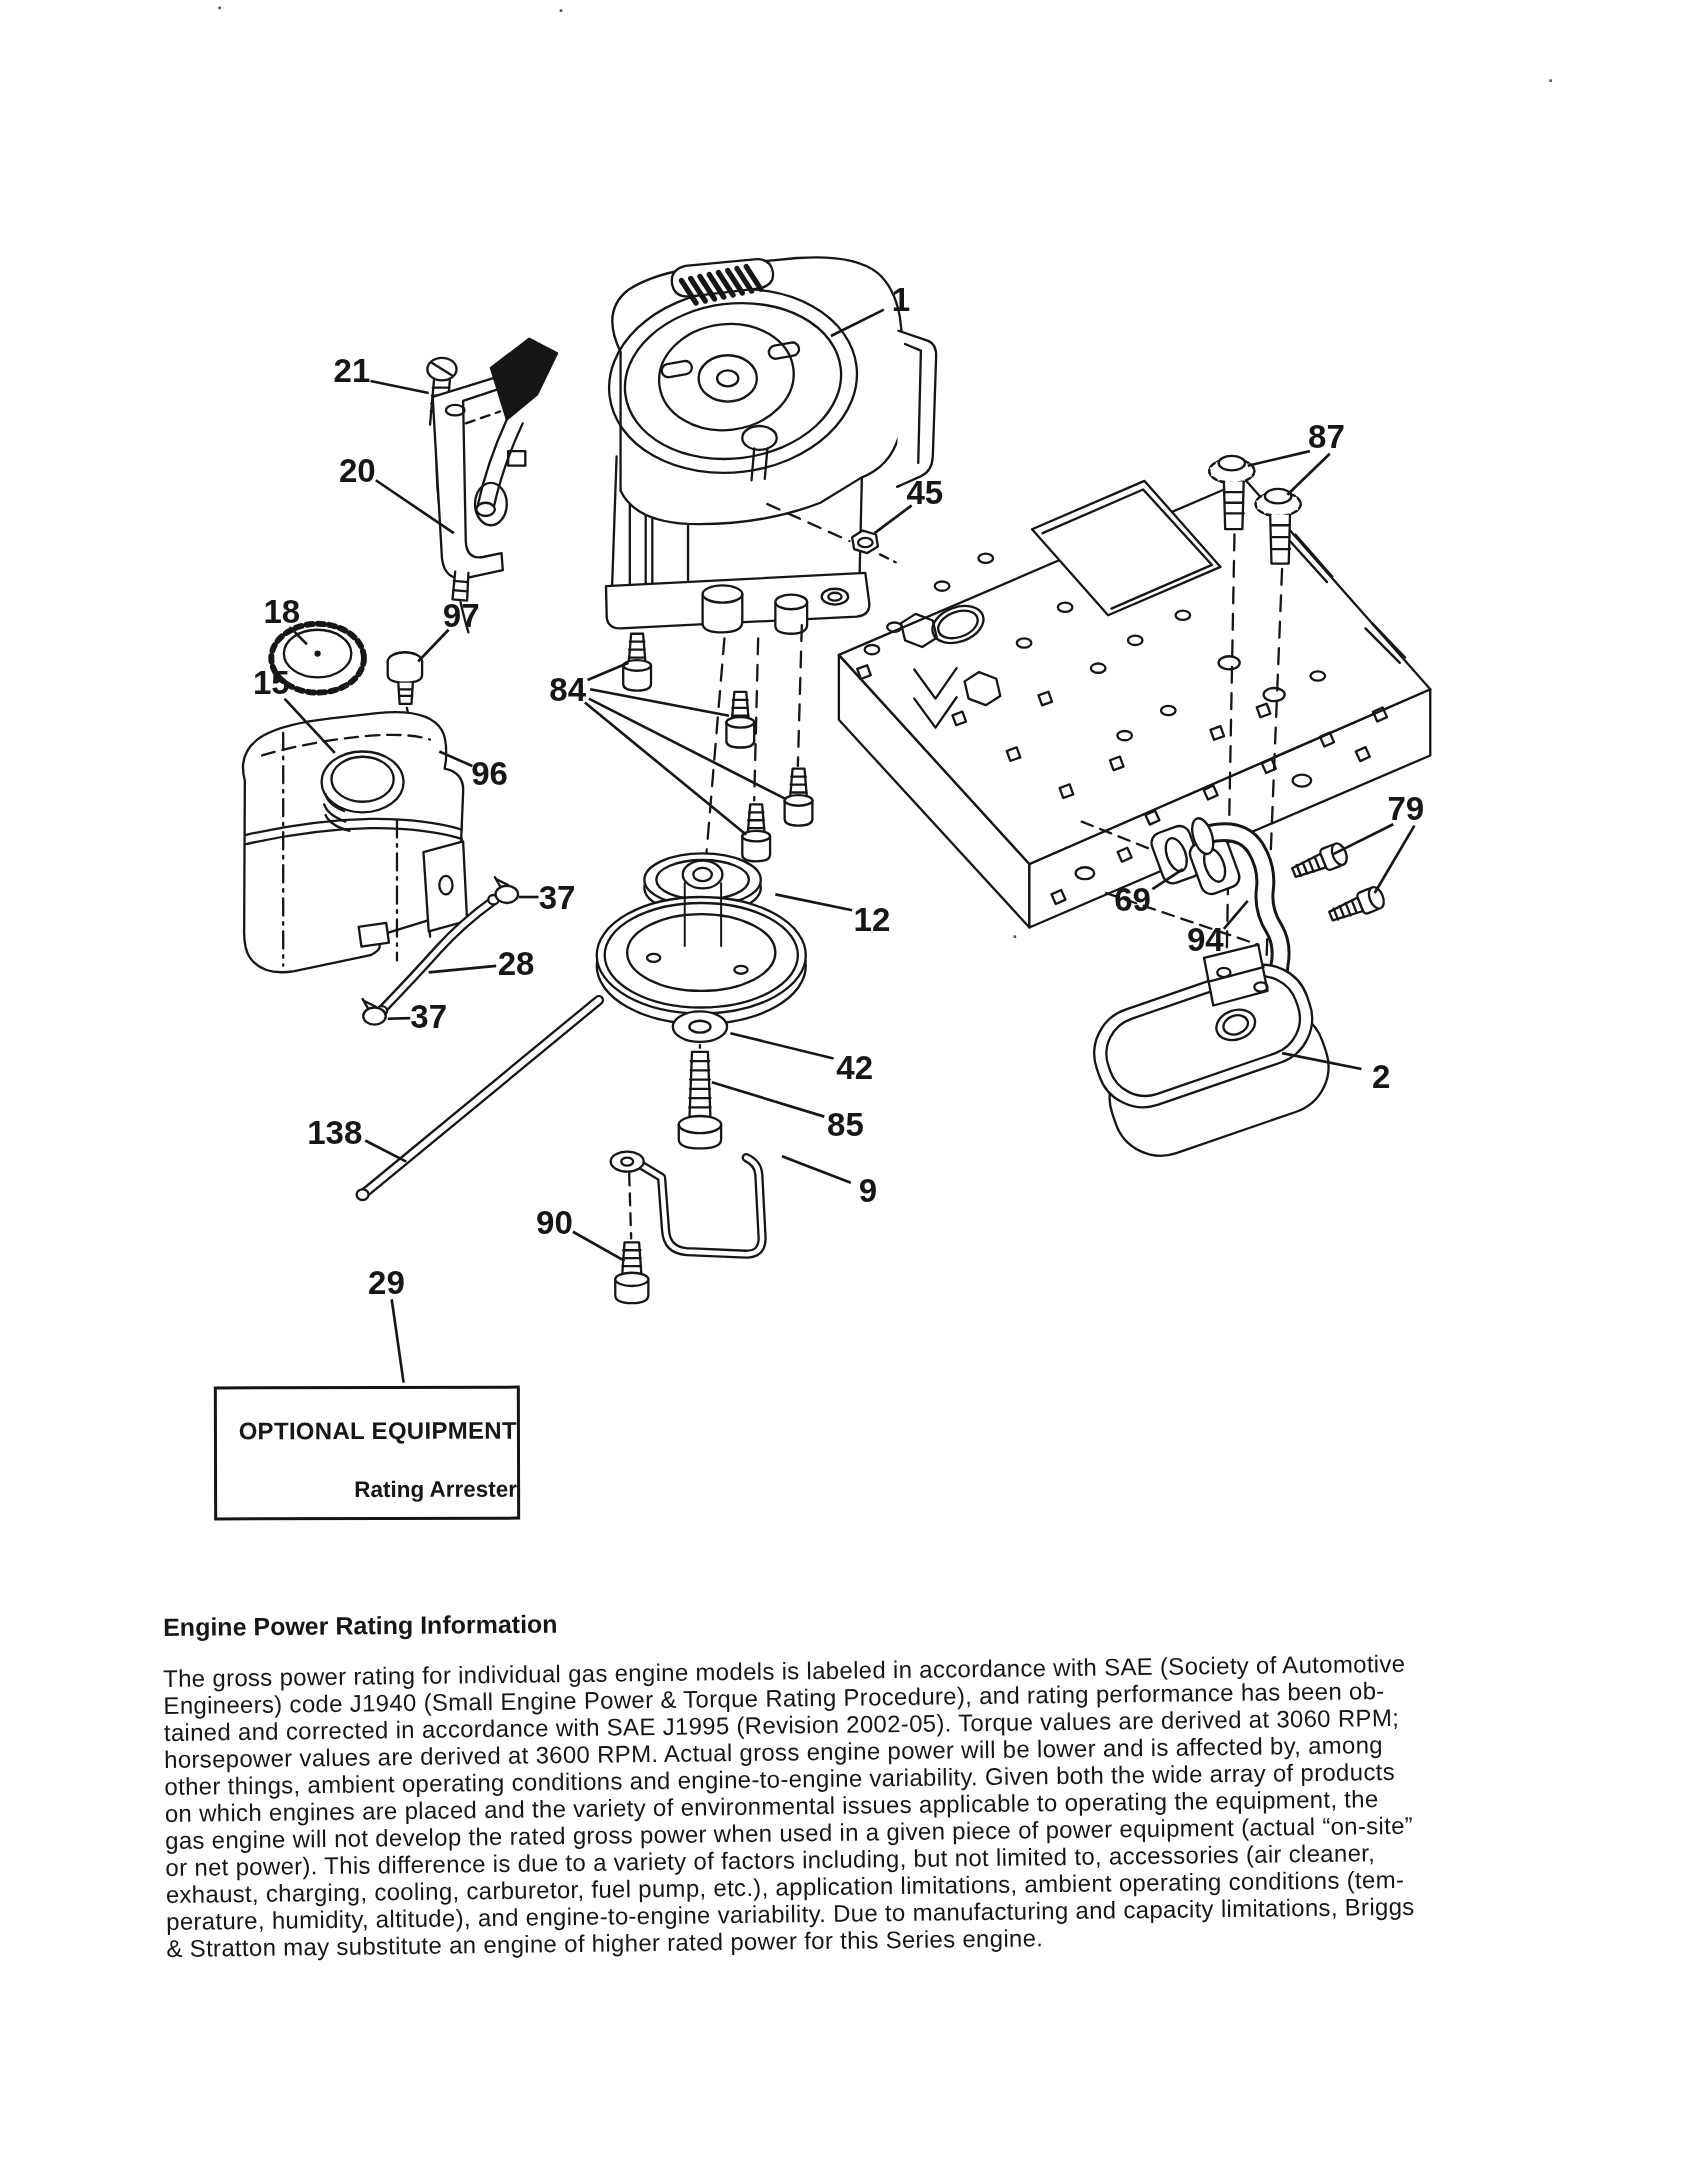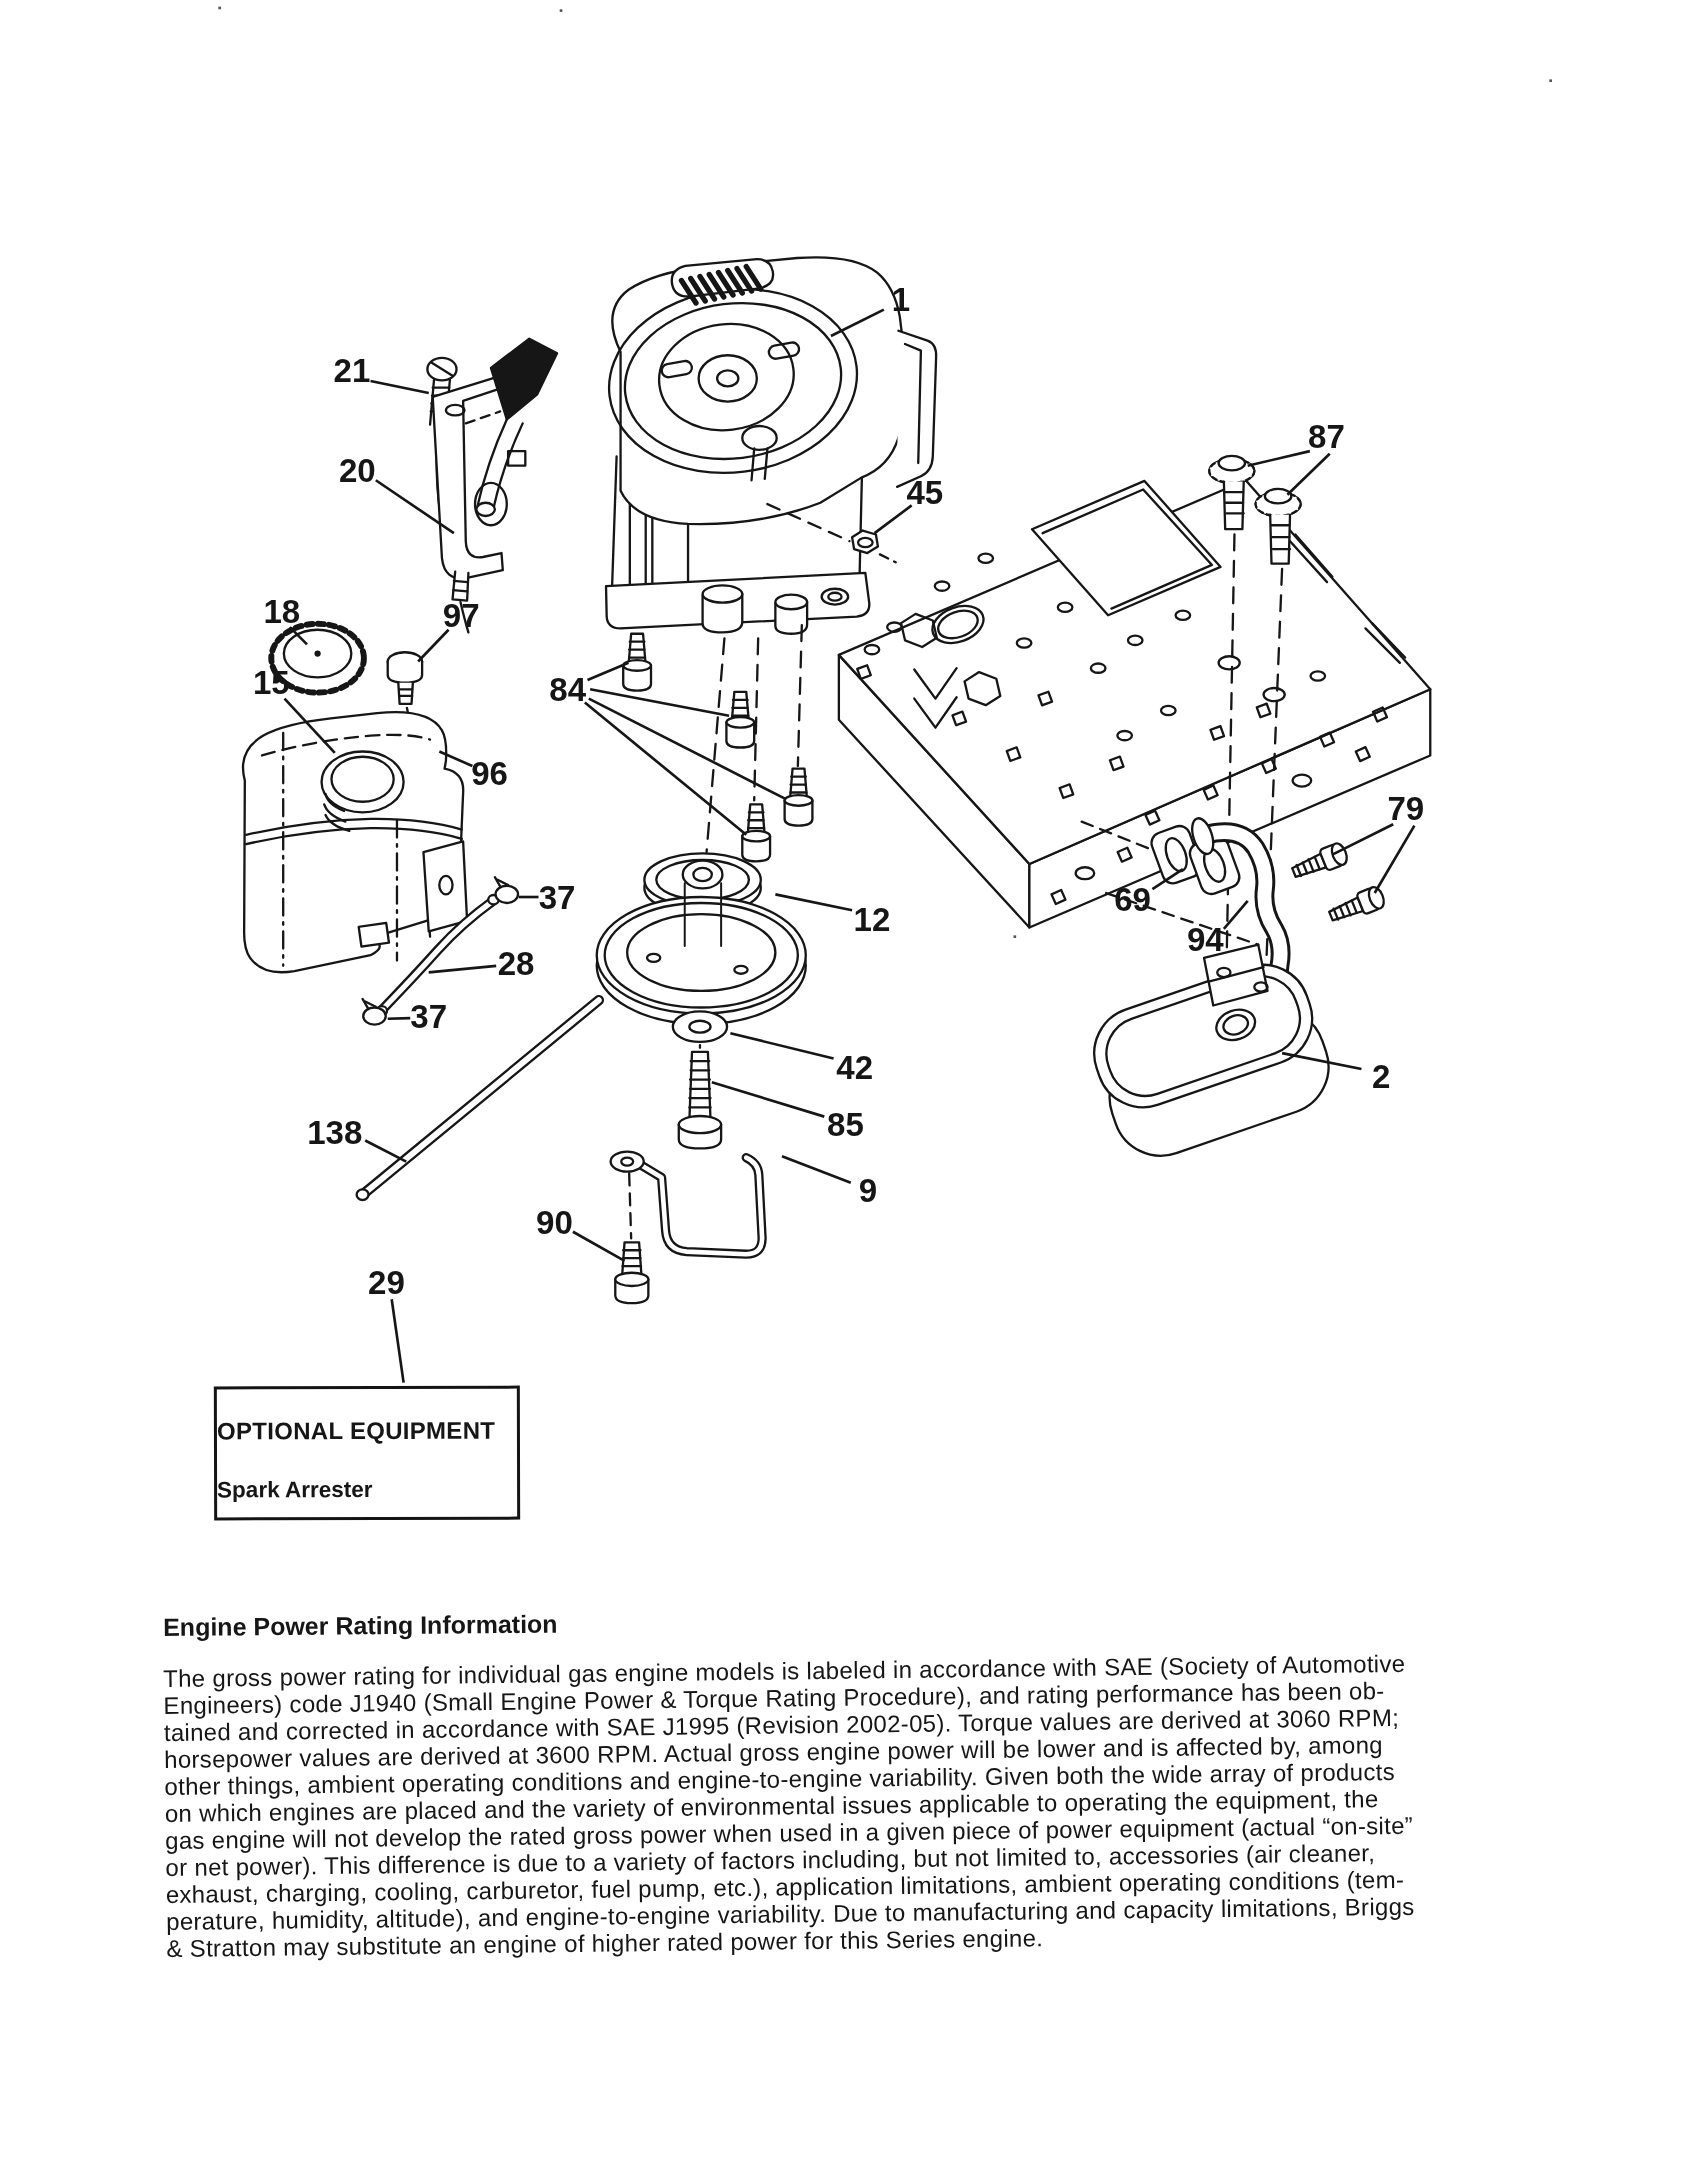--- a/index.html
+++ b/index.html
@@ -4,21 +4,21 @@
 <style>
   html,body{margin:0;padding:0;background:#ffffff;}
   #page{position:relative;width:1687px;height:2183px;background:#ffffff;overflow:hidden;
         font-family:"Liberation Sans",sans-serif;color:#161616;}
   #diagram-svg{position:absolute;left:0;top:0;}
   .leader{stroke:#161616;stroke-width:4;fill:none;}
   #callout-layer text{font:700 50px "Liberation Sans",sans-serif;fill:#161616;
         text-anchor:middle;dominant-baseline:central;}
   .txtblock{position:absolute;color:#161616;}
   #opt-box{position:absolute;left:214px;top:1386px;width:306px;height:134px;
-        border:3.3px solid #141414;box-sizing:border-box;text-align:left;transform:rotate(-0.15deg);}
+        border:3.3px solid #141414;box-sizing:border-box;text-align:right;transform:rotate(-0.15deg);}
   #opt-title{margin-top:28px;font-size:24px;font-weight:700;letter-spacing:0.3px;}
   #opt-sub{margin-top:32px;font-size:22.5px;font-weight:700;}
   #power-heading{left:163px;top:1613px;font-size:25px;font-weight:700;transform:rotate(-0.5deg);transform-origin:left top;}
   #power-par{left:163px;top:1665px;width:1379px;font-size:24px;line-height:27px;letter-spacing:0.3px;
         white-space:pre-line;transform:rotate(-0.7deg);transform-origin:left top;}
 </style>
 </head>
 <body>
 
 <div id="page">
@@ -509,21 +509,21 @@
         </g>
         <g>
           <line x1="2058" y1="1616" x2="1938" y2="1592" class="leader"></line>
           <text x="2088" y="1628">2</text>
         </g>
       </g>
 </svg>
 
 <div id="opt-box">
   <div id="opt-title">OPTIONAL EQUIPMENT</div>
-  <div id="opt-sub">Spark Arrester</div>
+  <div id="opt-sub">Rating Arrester</div>
 </div>
 
 <div id="power-heading" class="txtblock">Engine Power Rating Information</div>
 <div id="power-par" class="txtblock">The gross power rating for individual gas engine models is labeled in accordance with SAE (Society of Automotive
 Engineers) code J1940 (Small Engine Power &amp; Torque Rating Procedure), and rating performance has been ob-
 tained and corrected in accordance with SAE J1995 (Revision 2002-05). Torque values are derived at 3060 RPM;
 horsepower values are derived at 3600 RPM. Actual gross engine power will be lower and is affected by, among
 other things, ambient operating conditions and engine-to-engine variability. Given both the wide array of products
 on which engines are placed and the variety of environmental issues applicable to operating the equipment, the
 gas engine will not develop the rated gross power when used in a given piece of power equipment (actual “on-site”

